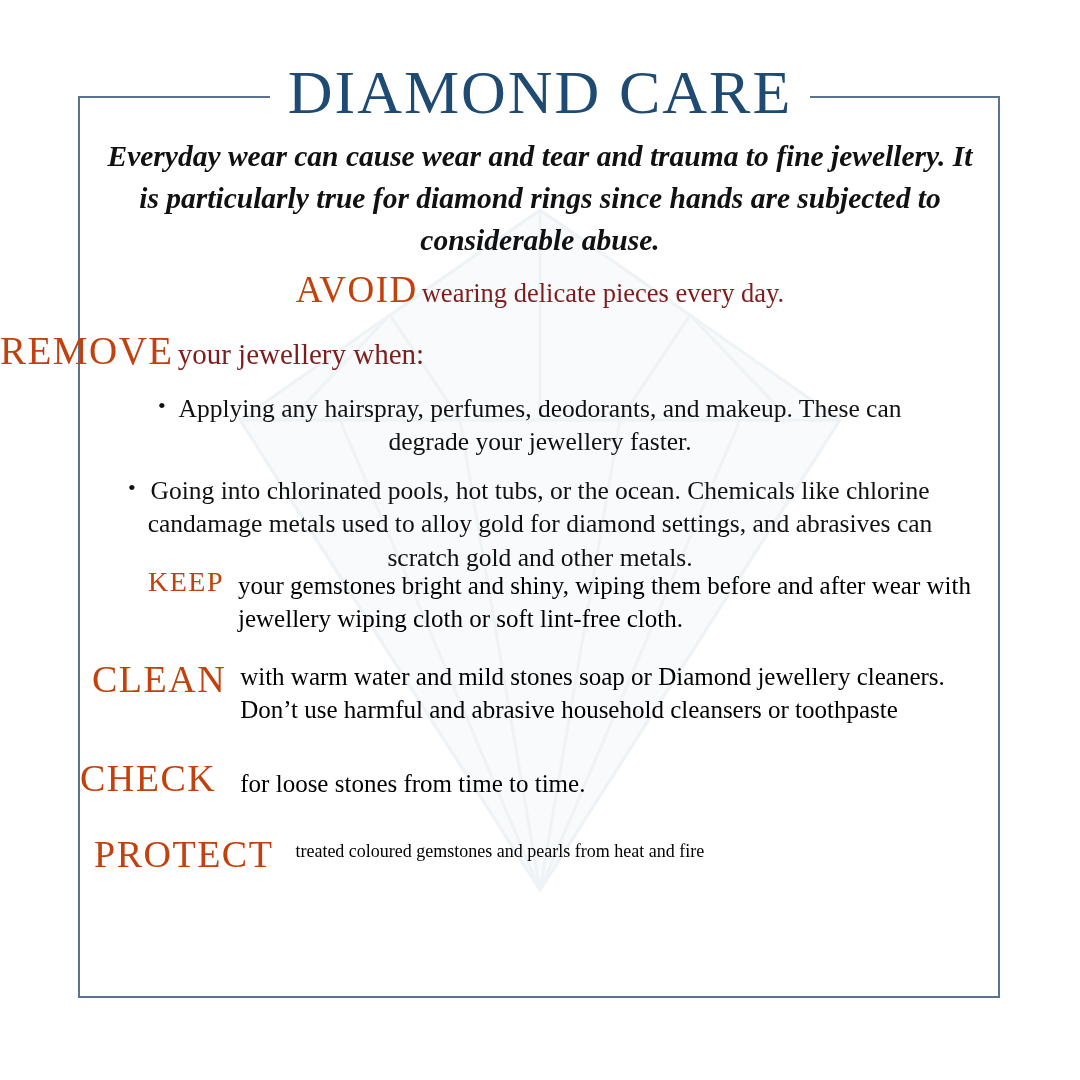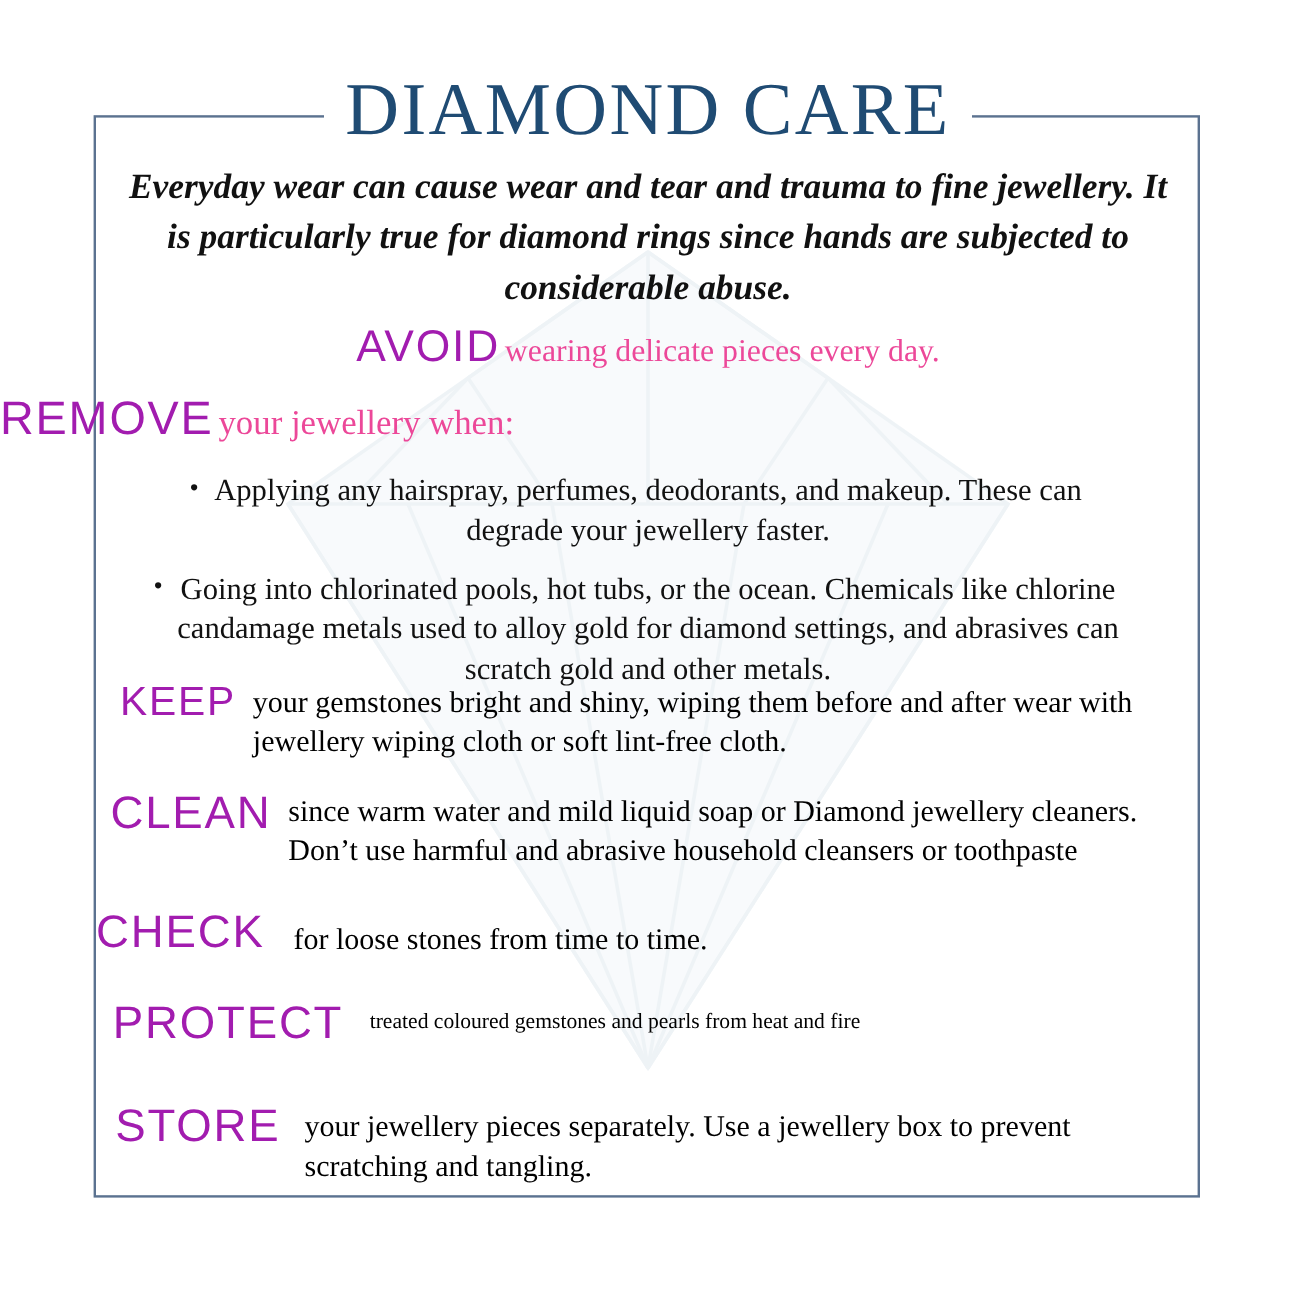--- a/index.html
+++ b/index.html
@@ -74,28 +74,28 @@
     font-size: 29.5px;
     line-height: 1.42;
     color: #111111;
   }
 
   .row {
     position: absolute;
   }
 
   .kw {
-    font-family: Liberation Sans, sans-serif;
-    color: #a21caf;
+    font-family: Liberation Serif, serif;
+    color: #c2410c;
     letter-spacing: 1.5px;
     white-space: nowrap;
   }
 
   .body-text {
-    color: #ec4899;
+    color: #7f1d1d;
     font-size: 25px;
     line-height: 1.32;
   }
 
   
   #avoid-row {
     left: 0;
     top: 268px;
     width: 1080px;
     text-align: center;
@@ -152,21 +152,21 @@
   }
   .kwrow .kwcell {
     flex: 0 0 auto;
     padding-right: 14px;
   }
   .kwrow .txtcell {
     flex: 1 1 auto;
   }
 
   #keep-row { left: 100px; top: 566px; width: 880px; }
-  #keep-row .kw { font-size: 34px; }
+  #keep-row .kw { font-size: 28px; margin-left: 48px; }
   #keep-row .txtcell { font-size: 25px; line-height: 1.3; padding-top: 4px; }
 
   #clean-row { left: 92px; top: 645px; width: 900px; margin-top: 12px; }
   #clean-row .kw { font-size: 38px; }
   #clean-row .txtcell { font-size: 25px; line-height: 1.3; padding-top: 4px; }
 
   #check-row { left: 80px; top: 756px; width: 900px; }
   #check-row .kw { font-size: 38px; }
   #check-row .txtcell { font-size: 25px; line-height: 1.3; padding-top: 12px; padding-left: 10px; }
 
@@ -232,31 +232,27 @@
     </div>
   </div>
 
   <div class="row kwrow" id="keep-row">
     <div class="kwcell kw">KEEP</div>
     <div class="txtcell">your gemstones bright and shiny, wiping them before and after wear with jewellery wiping cloth or soft lint-free cloth.</div>
   </div>
 
   <div class="row kwrow" id="clean-row">
     <div class="kwcell kw">CLEAN</div>
-    <div class="txtcell">since warm water and mild liquid soap or Diamond jewellery cleaners. Don’t use harmful and abrasive household cleansers or toothpaste</div>
+    <div class="txtcell">with warm water and mild stones soap or Diamond jewellery cleaners. Don’t use harmful and abrasive household cleansers or toothpaste</div>
   </div>
 
   <div class="row kwrow" id="check-row">
     <div class="kwcell kw">CHECK</div>
     <div class="txtcell">for loose stones from time to time.</div>
   </div>
 
   <div class="row kwrow" id="protect-row">
     <div class="kwcell kw">PROTECT</div>
     <div class="txtcell">treated coloured gemstones and pearls from heat and fire</div>
   </div>
 
-  <div class="row kwrow" id="store-row">
-    <div class="kwcell kw">STORE</div>
-    <div class="txtcell">your jewellery pieces separately. Use a jewellery box to prevent scratching and tangling.</div>
-  </div>
 
 </div>
 
 </body></html>

